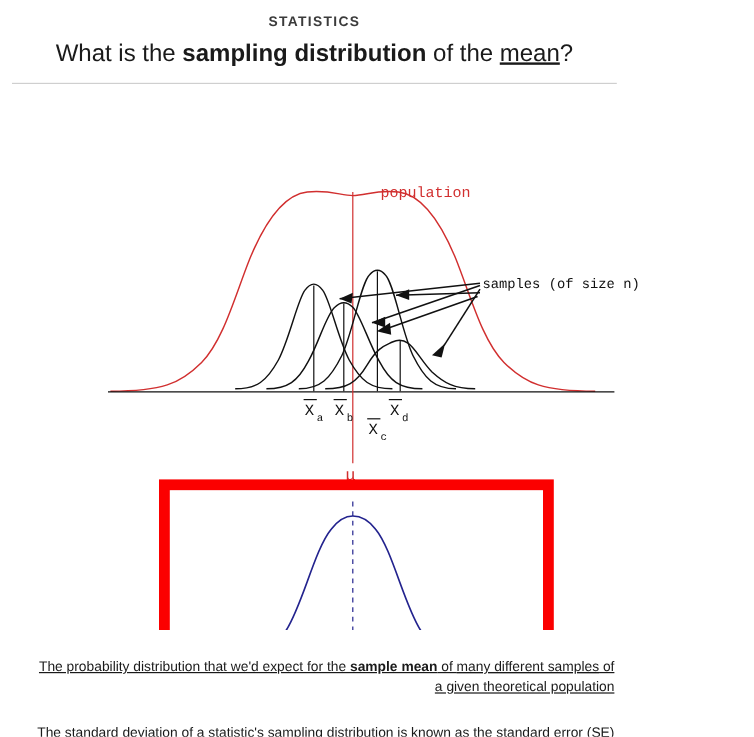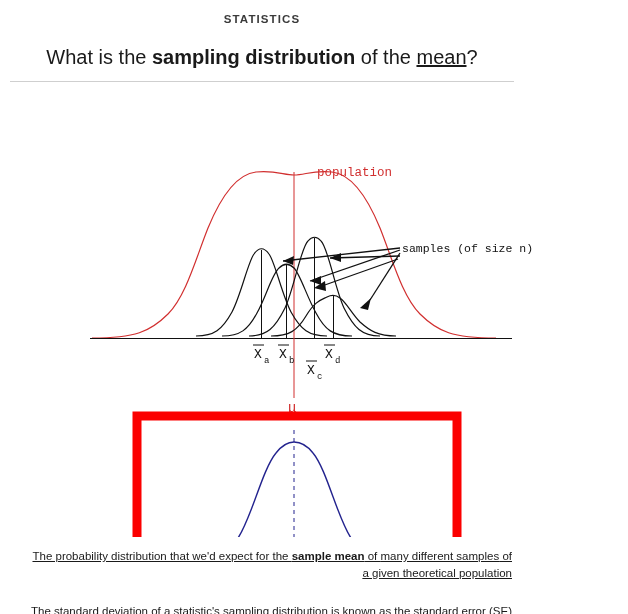--- a/index.html
+++ b/index.html
@@ -26,21 +26,21 @@
     font-weight: bold;
     letter-spacing: 1.1px;
     color: #3b3b3b;
     padding-top: 13px;
   }
   .headline {
     text-align: center;
     font-size: 20px;
     font-weight: normal;
     color: #1a1a1a;
-    margin-top: 20px;
+    margin-top: 8px;
     line-height: 1.2;
   }
   .headline .b { font-weight: bold; }
   .headline .u { text-decoration: underline; }
   .rule {
     margin: 12px 10px 0 10px;
     height: 1px;
     background: #cfcfcf;
   }
   .figure {

